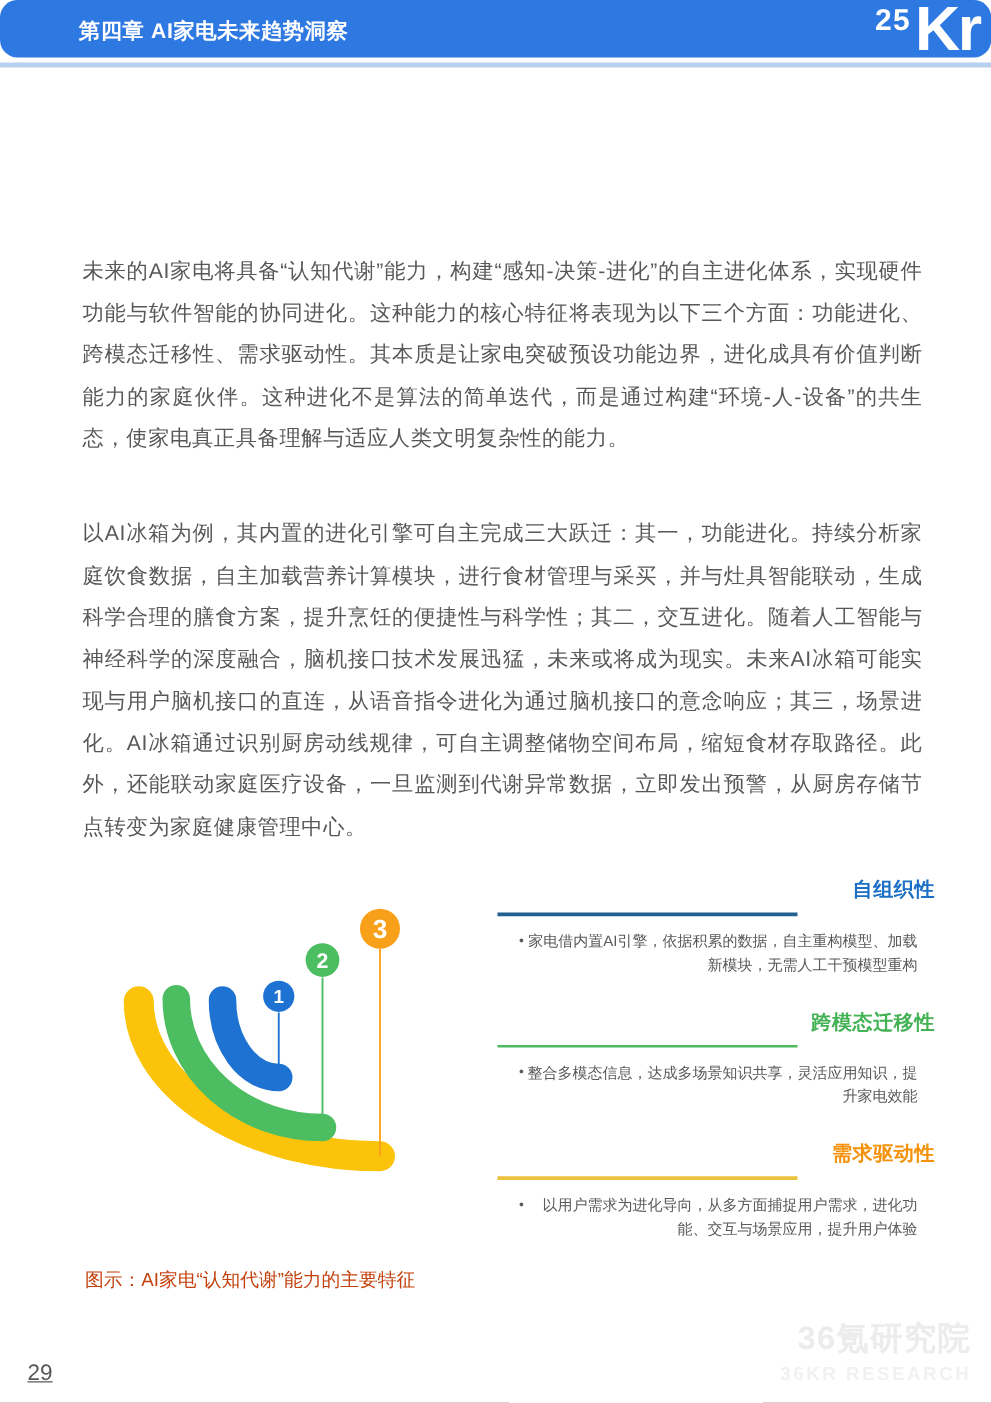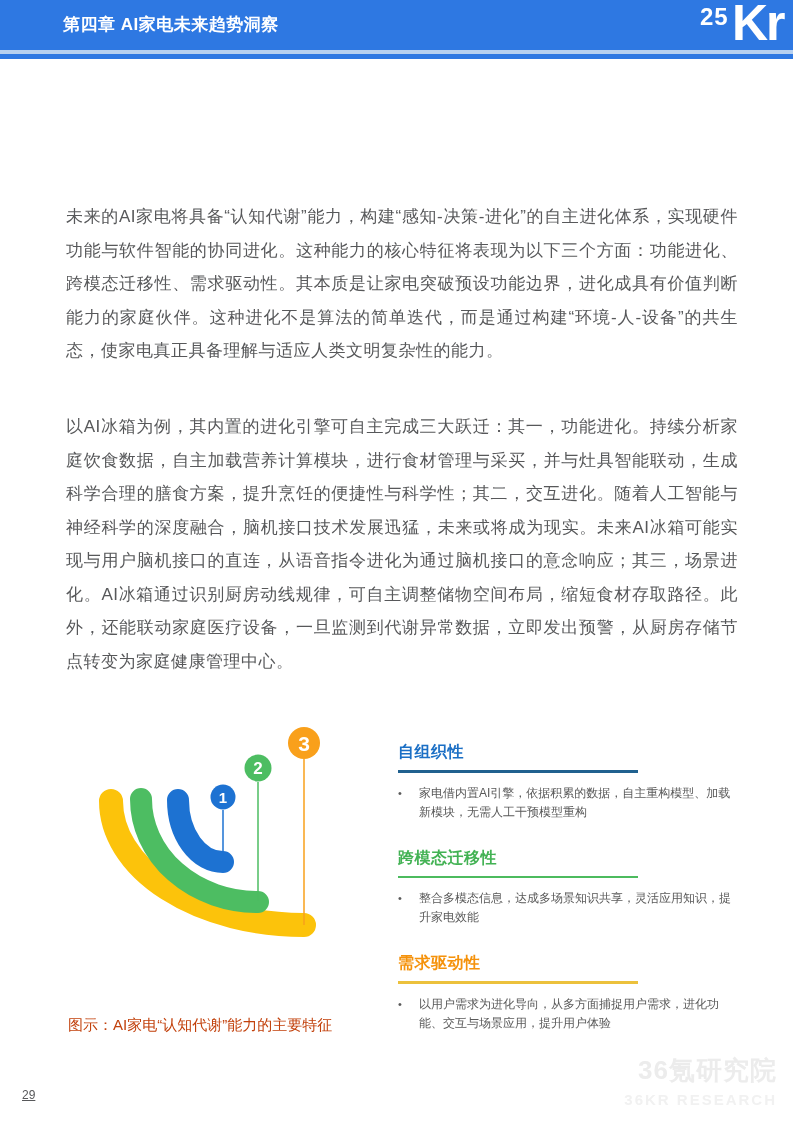--- a/index.html
+++ b/index.html
@@ -3,22 +3,22 @@
 <meta charset="utf-8">
 <style>
   * { margin:0; padding:0; box-sizing:border-box; }
   body { background:#888; font-family:"Liberation Sans","DejaVu Sans",sans-serif; }
   .page {
     width:793px; height:1122px; position:relative; background:#ffffff;
     margin:0 auto; overflow:hidden;
   }
   
   .header {
-    position:absolute; left:0; top:0; width:793px; height:59px;
-    background:#2E78E2; overflow:hidden;
+    position:absolute; left:0; top:0; width:793px; height:46px;
+    background:#2E78E2; overflow:hidden;border-radius:14px;
   }
   .header-title {
     position:absolute; left:63px; top:0; height:50px; line-height:50px;
     color:#ffffff; font-size:17px; font-weight:bold; letter-spacing:0.5px;
   }
   .logo { position:absolute; left:698px; top:2px; width:120px; color:#fff; }
   .logo-36 { position:absolute; left:2px; top:1px; font-size:24px; font-weight:bold; letter-spacing:1px; }
   .logo-kr { position:absolute; left:34px; top:-8px; font-size:50px; font-weight:bold; letter-spacing:-2px; }
   .header-strip {
     position:absolute; left:0; top:50px; width:793px; height:4px; background:#B6D0F0;
@@ -33,40 +33,40 @@
     position:absolute; left:66px; width:672px;
     color:#57585A; font-size:17px; line-height:33.5px;
     text-align:justify; letter-spacing:0.5px;
   }
   .para1 { top:200px; }
   .para2 { top:410px; }
   
   .diagram-svg { position:absolute; left:60px; top:690px; }
   .marker-num { fill:#ffffff; font-weight:bold; text-anchor:middle; }
   
-  .features { position:absolute; left:398px; top:742px; width:350px; }
+  .features { position:absolute; left:398px; top:702px; width:350px;text-align:right; }
   .feature { margin-bottom:26px; }
   .feature-title { font-size:16px; font-weight:bold; margin-bottom:7px; letter-spacing:0.5px; }
   .feature-rule { width:240px; height:2.5px; margin-bottom:11px; }
   .f-blue  .feature-title { color:#1B6FC5; }
   .f-blue  .feature-rule  { background:#20618F; }
   .f-green .feature-title { color:#43B254; }
   .f-green .feature-rule  { background:#4CBB5E; }
   .f-orange .feature-title { color:#F5920B; }
   .f-orange .feature-rule  { background:#ECC13C; }
   .bullet { display:flex; width:336px; color:#595959; font-size:12px; line-height:19px; }
   .bullet .dot { width:21px; flex:none; color:#595959; font-size:11px; }
   
   .caption {
     position:absolute; left:68px; top:1014px; width:420px;
     color:#c2410c; font-size:15px; line-height:21px;
   }
   
   .page-num {
-    position:absolute; left:22px; top:1088px; color:#57585A; font-size:12px;text-decoration:underline;
+    position:absolute; left:22px; top:1088px; color:#57585A; font-size:18px;text-decoration:underline;
   }
   
   .watermark { position:absolute; right:16px; top:1053px; text-align:right; }
   .wm1 { color:#ECECEC; font-size:26px; font-weight:bold; letter-spacing:1px; }
   .wm2 { color:#F1F1F1; font-size:15px; font-weight:bold; letter-spacing:2px; margin-top:3px; }
 </style>
 </head>
 <body>
 
 <div class="page">

